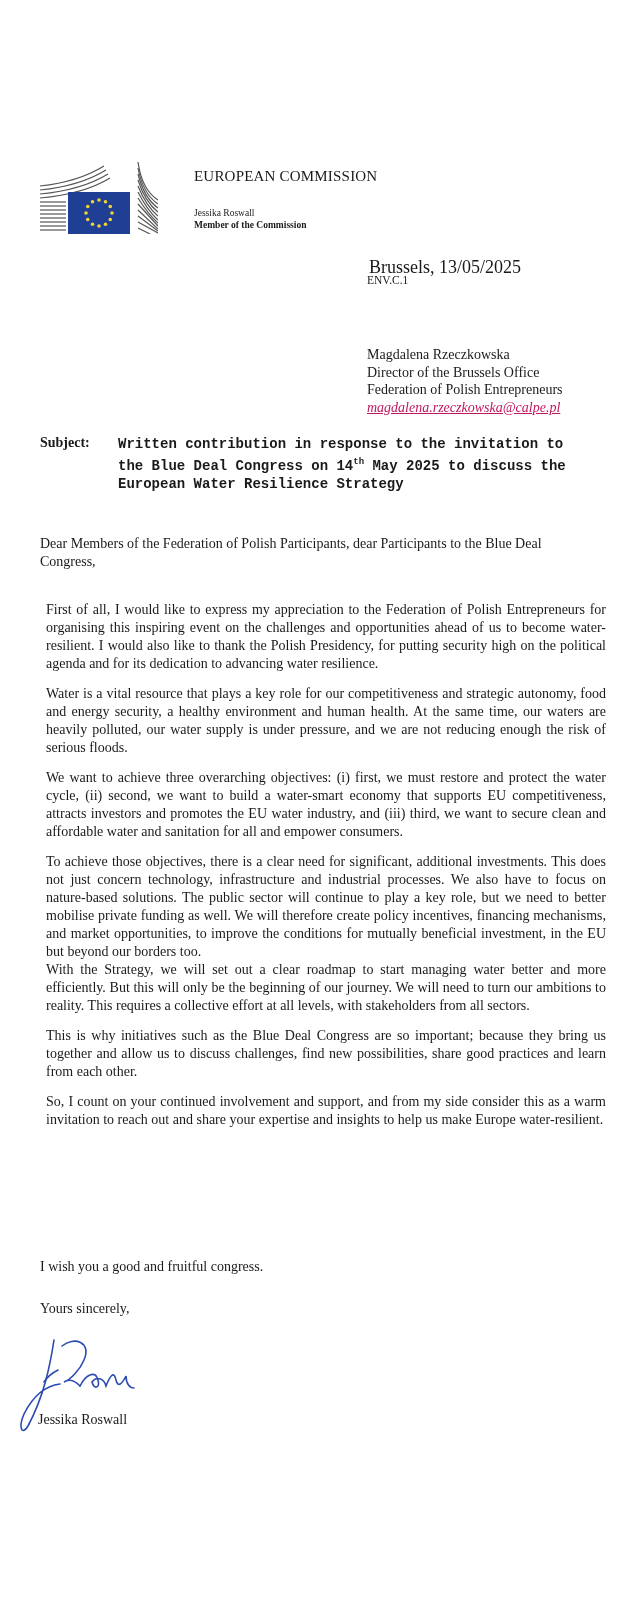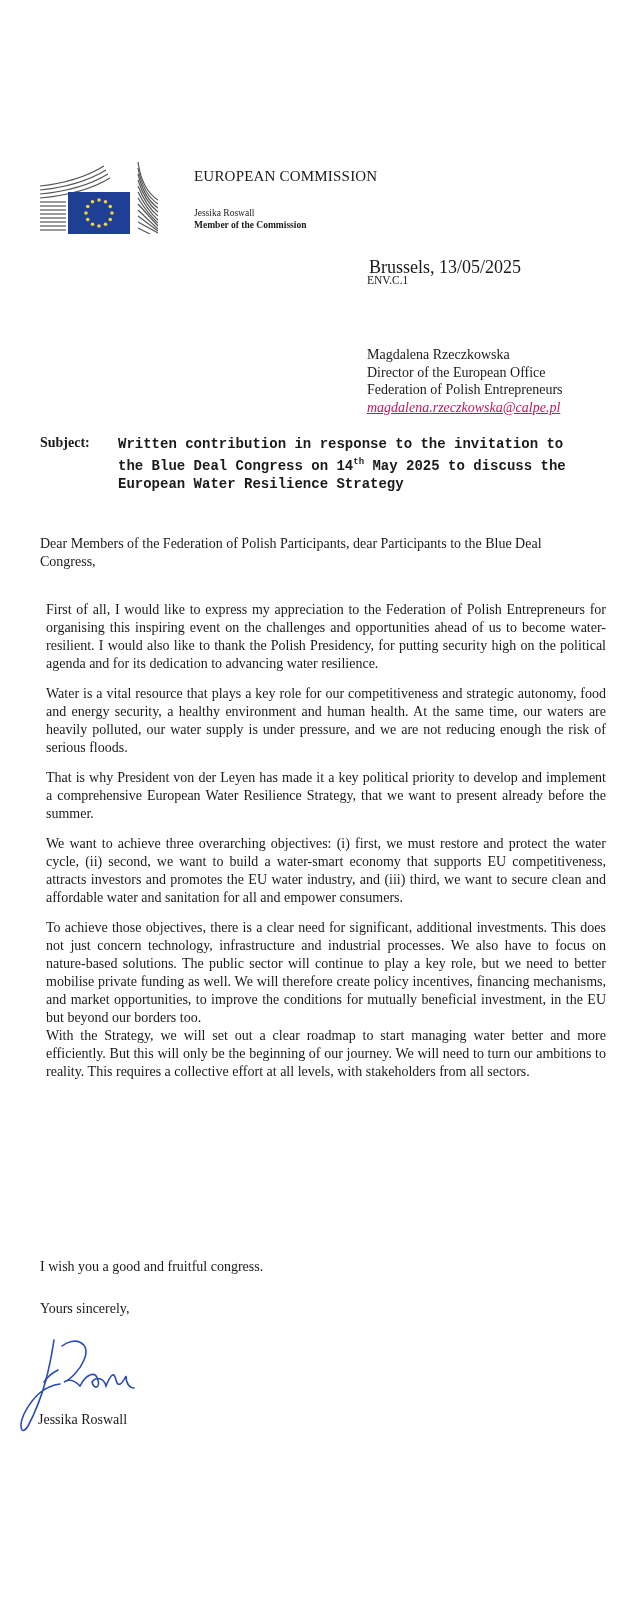--- a/index.html
+++ b/index.html
@@ -85,37 +85,38 @@
 </div>
 <div id="org-name" class="abs">EUROPEAN COMMISSION</div>
 <div id="sender-name" class="abs">Jessika Roswall</div>
 <div id="sender-role" class="abs">Member of the Commission</div>
 
 <div id="place-date" class="abs">Brussels, 13/05/2025</div>
 <div id="ref" class="abs">ENV.C.1</div>
 
 <div id="addr-block" class="abs addr">
   <div>Magdalena Rzeczkowska</div>
-  <div>Director of the European Office</div>
+  <div>Director of the Brussels Office</div>
   <div>Federation of Polish Entrepreneurs</div>
   <a id="addr-email">magdalena.rzeczkowska@calpe.pl</a>
 </div>
 
 <div id="subject-label" class="abs">Subject:</div>
 <div id="subject-text" class="abs"><span>Written contribution in response to the invitation to the Blue Deal Congress on 14</span><sup>th</sup><span> May 2025 to discuss the European Water Resilience Strategy</span></div>
 
 <div id="salutation" class="abs">Dear Members of the Federation of Polish Participants, dear Participants to the Blue Deal Congress,</div>
 
 <div id="body" class="abs">
   <p>First of all, I would like to express my appreciation to the Federation of Polish Entrepreneurs for organising this inspiring event on the challenges and opportunities ahead of us to become water-resilient. I would also like to thank the Polish Presidency, for putting security high on the political agenda and for its dedication to advancing water resilience.</p>
   <p>Water is a vital resource that plays a key role for our competitiveness and strategic autonomy, food and energy security, a healthy environment and human health. At the same time, our waters are heavily polluted, our water supply is under pressure, and we are not reducing enough the risk of serious floods.</p>
-  <p>That is why President von der Leyen has made it a key political priority to develop and implement a comprehensive European Water Resilience Strategy, that we want to present already before the summer.</p>
   <p>We want to achieve three overarching objectives: (i) first, we must restore and protect the water cycle, (ii) second, we want to build a water-smart economy that supports EU competitiveness, attracts investors and promotes the EU water industry, and (iii) third, we want to secure clean and affordable water and sanitation for all and empower consumers.</p>
   <p class="tight">To achieve those objectives, there is a clear need for significant, additional investments. This does not just concern technology, infrastructure and industrial processes. We also have to focus on nature-based solutions. The public sector will continue to play a key role, but we need to better mobilise private funding as well. We will therefore create policy incentives, financing mechanisms, and market opportunities, to improve the conditions for mutually beneficial investment, in the EU but beyond our borders too.</p>
   <p>With the Strategy, we will set out a clear roadmap to start managing water better and more efficiently. But this will only be the beginning of our journey. We will need to turn our ambitions to reality. This requires a collective effort at all levels, with stakeholders from all sectors.</p>
+  <p>This is why initiatives such as the Blue Deal Congress are so important; because they bring us together and allow us to discuss challenges, find new possibilities, share good practices and learn from each other.</p>
+  <p>So, I count on your continued involvement and support, and from my side consider this as a warm invitation to reach out and share your expertise and insights to help us make Europe water-resilient.</p>
 </div>
 
 <div id="closing1" class="abs">I wish you a good and fruitful congress.</div>
 <div id="closing2" class="abs">Yours sincerely,</div>
 <div id="signature" class="abs">
   <svg width="150" height="100" viewBox="0 0 150 100" fill="none" stroke="#2a4bb0" stroke-width="1.6" stroke-linecap="round">
     <path d="M40 4 C36 30 30 60 14 90 C8 100 4 92 10 78 C18 62 30 50 46 48"></path>
     <path d="M30 46 C34 40 40 36 44 34"></path>
     <path d="M48 10 C60 0 78 6 70 24 C66 34 56 44 50 46 C56 42 62 46 66 50"></path>
     <path d="M66 50 C72 38 82 34 84 44 C86 52 80 54 78 46 C82 40 90 42 92 50 C96 40 100 34 102 44 C104 52 108 48 112 40 C112 48 116 52 120 52"></path>

